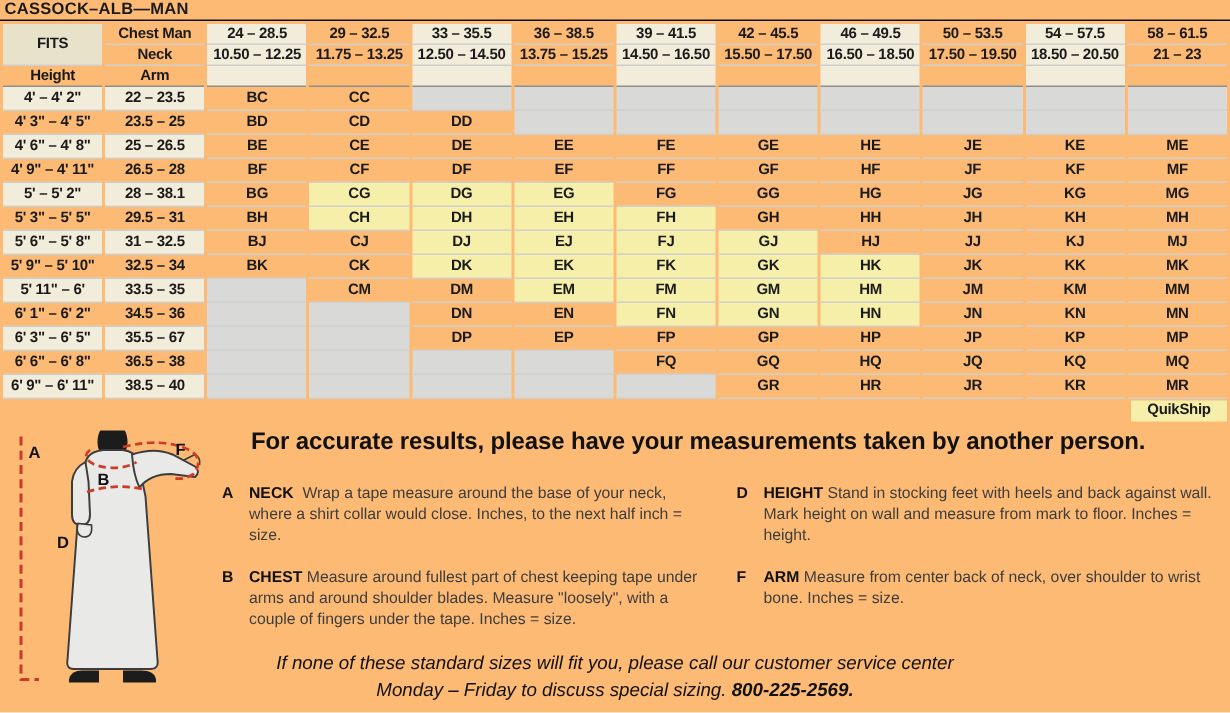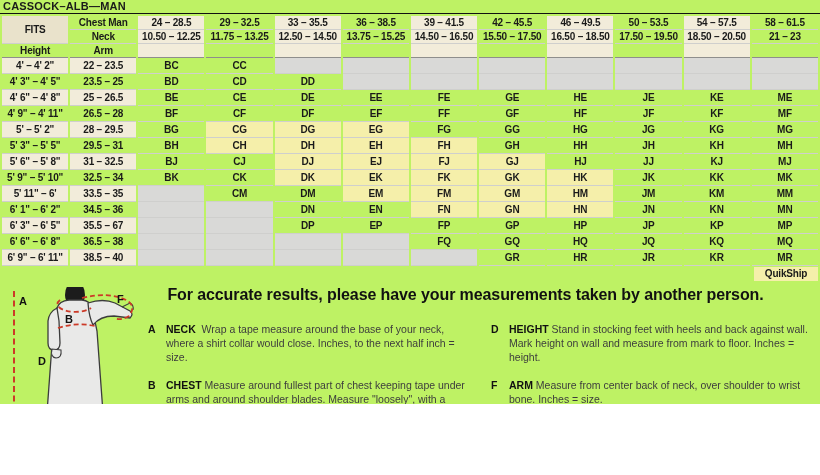--- a/index.html
+++ b/index.html
@@ -3,21 +3,21 @@
 <meta charset="utf-8">
 <style>
   * { margin:0; padding:0; box-sizing:border-box; }
   html,body { background:#ffffff; }
   body {
     width:820px; height:475px;
     font-family:"Liberation Sans", sans-serif;
     color:#1a1a1a;
     -webkit-font-smoothing:antialiased;
   }
-  .page { position:relative; width:820px; height:404px; overflow:hidden; background:#bef264; }
+  .page { position:relative; width:820px; height:475px; overflow:hidden; background:#fdba74; }
 
   
   .title {
     position:absolute; top:0; left:0; right:0; height:14px;
     border-bottom:1.5px solid #111;
     font-size:11px; font-weight:bold; letter-spacing:.2px;
     padding-left:3px; line-height:13px;
   }
 
   
@@ -179,21 +179,21 @@
             <td class="dc">EF</td>
             <td class="dc">FF</td>
             <td class="dc">GF</td>
             <td class="dc">HF</td>
             <td class="dc">JF</td>
             <td class="dc">KF</td>
             <td class="dc">MF</td>
           </tr>
           <tr>
             <td class="ht cm">5' – 5' 2"</td>
-            <td class="at cm">28 – 29.5</td>
+            <td class="at cm">28 – 38.1</td>
             <td class="dc">BG</td>
             <td class="dc qs">CG</td>
             <td class="dc qs">DG</td>
             <td class="dc qs">EG</td>
             <td class="dc">FG</td>
             <td class="dc">GG</td>
             <td class="dc">HG</td>
             <td class="dc">JG</td>
             <td class="dc">KG</td>
             <td class="dc">MG</td>
@@ -359,16 +359,17 @@
       <span class="key">D</span>
       <span><span class="term">HEIGHT</span> <span>Stand in stocking feet with heels and back against wall. Mark height on wall and measure from mark to floor. Inches = height.</span></span>
     </div>
     <div class="instr">
       <span class="key">F</span>
       <span><span class="term">ARM</span> <span>Measure from center back of neck, over shoulder to wrist bone. Inches = size.</span></span>
     </div>
   </div>
 
   <div class="footer">
+    <div>If none of these standard sizes will fit you, please call our customer service center</div>
     <div><span>Monday – Friday to discuss special sizing.</span> <span class="phone">800-225-2569.</span></div>
   </div>
 
 </div>
 
 </body></html>

